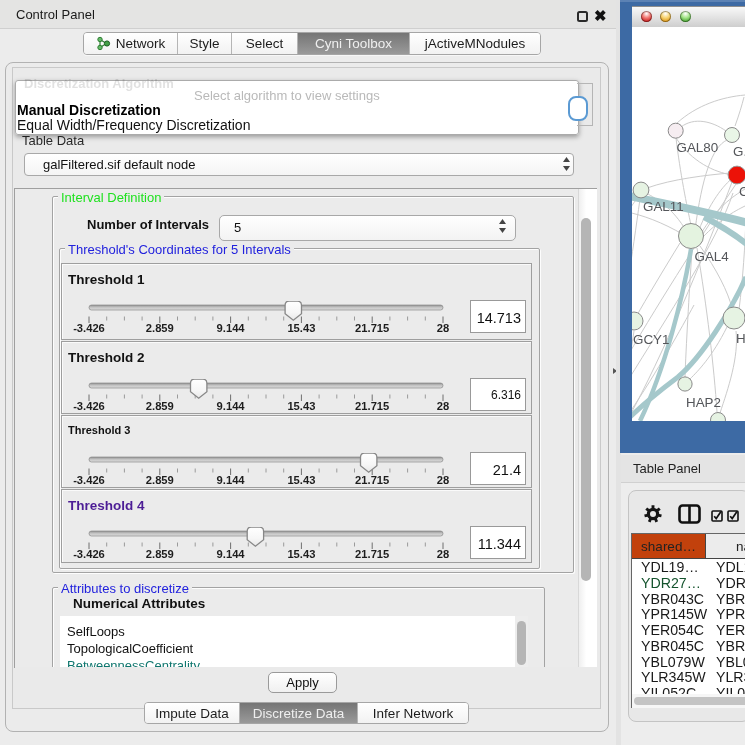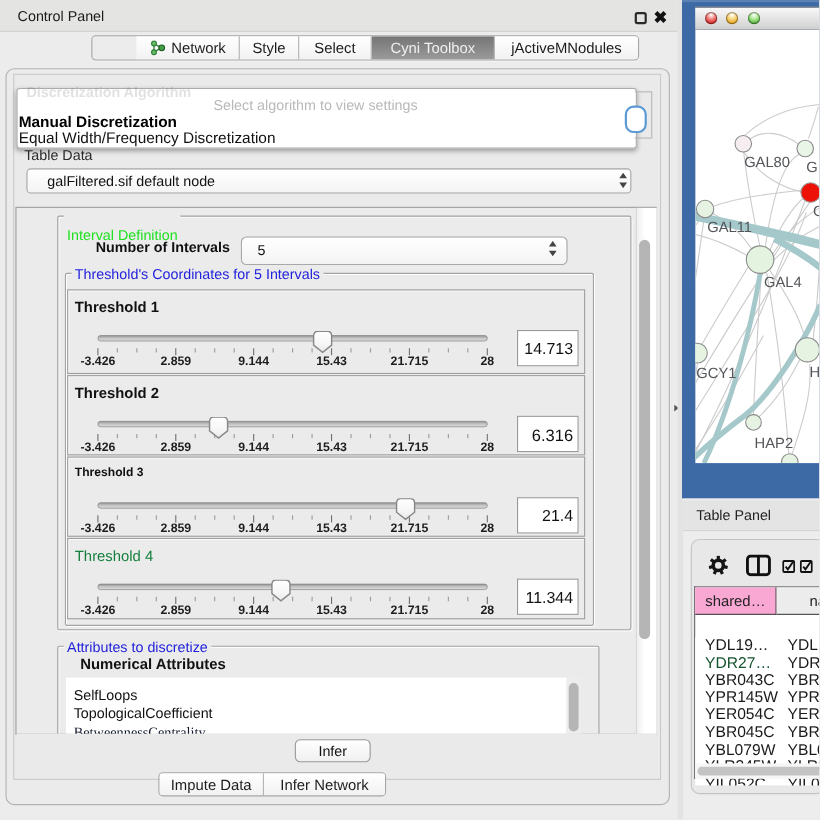--- a/index.html
+++ b/index.html
@@ -7,21 +7,21 @@
 .abs{position:absolute;}
 .seg{display:flex;align-items:center;justify-content:center;font-size:13.5px;color:#1c1c1c;background:linear-gradient(#ffffff,#f2f2f2);}
 .seg.sel{background:linear-gradient(#757575,#9a9a9a);color:#efefef;}
 </style></head><body>
 <div id="app">
 <div class="abs" style="left:0;top:0;width:616px;height:28px;background:#e4e4e3;border-bottom:1px solid #cfcfcf;"></div>
 <div class="abs" style="left:16px;top:7px;font-size:13px;color:#1a1a1a;">Control Panel</div>
 <div class="abs" style="left:577px;top:11px;width:7px;height:7px;border:2px solid #2a2a2a;border-radius:2.5px;"></div>
 <div class="abs" style="left:594px;top:7px;font-size:15px;font-weight:bold;color:#111;">✖</div>
 <div class="abs" style="left:0;top:29px;width:616px;height:716px;background:#ececec;"></div>
-<div class="abs" style="left:83px;top:32px;height:21px;border:1px solid #a6a6a6;border-radius:4px;overflow:hidden;display:flex;box-shadow:0 1px 0 rgba(255,255,255,0.6);padding-left:40px;">
+<div class="abs" style="left:83px;top:32px;height:21px;border:1px solid #a6a6a6;border-radius:4px;overflow:hidden;display:flex;box-shadow:0 1px 0 rgba(255,255,255,0.6);">
       <div class="seg" style="width:93px;box-sizing:border-box;"><svg width="15" height="15" viewBox="0 0 15 15" style="margin-right:5px;">
           <line x1="4" y1="3.5" x2="10.5" y2="7.5" stroke="#2e7d32" stroke-width="1.2"></line>
           <line x1="4" y1="11.5" x2="10.5" y2="7.5" stroke="#2e7d32" stroke-width="1.2"></line>
           <line x1="4" y1="3.5" x2="4" y2="11.5" stroke="#2e7d32" stroke-width="1.2"></line>
           <circle cx="4" cy="3.5" r="2.2" fill="#66bb6a" stroke="#2e7d32" stroke-width="1"></circle>
           <circle cx="4" cy="11.5" r="2.2" fill="#66bb6a" stroke="#2e7d32" stroke-width="1"></circle>
           <circle cx="11" cy="7.5" r="2.6" fill="#43a047" stroke="#1b5e20" stroke-width="1"></circle>
         </svg>Network</div>
       <div class="seg" style="width:54px;border-left:1px solid #b5b5b5;box-sizing:border-box;">Style</div>
       <div class="seg" style="width:66px;border-left:1px solid #b5b5b5;box-sizing:border-box;">Select</div>
@@ -34,21 +34,21 @@
 <div class="abs" style="left:24px;top:153px;width:548px;height:21px;background:linear-gradient(#ffffff,#f4f4f4);border:1px solid #a8a8a8;border-radius:4px;"></div>
 <div class="abs" style="left:43px;top:157px;font-size:13px;color:#111;">galFiltered.sif default node</div>
 <div class="abs" style="left:562px;top:157px;"><svg width="9" height="14" viewBox="0 0 9 14">
         <path d="M4.5 0 L8 5 L1 5 Z" fill="#444"></path>
         <path d="M4.5 14 L8 9 L1 9 Z" fill="#444"></path>
       </svg></div>
 <div class="abs" style="left:14px;top:188px;width:583px;height:480px;background:#ebebeb;border:1px solid #9f9f9f;box-sizing:border-box;"></div>
 <div class="abs" style="left:578px;top:189px;width:18px;height:478px;background:linear-gradient(to right,#efefef,#ffffff 40%,#ffffff);border-left:1px solid #d8d8d8;"></div>
 <div class="abs" style="left:581px;top:218px;width:10px;height:363px;background:#b5b5b5;border-radius:5px;"></div>
 <div class="abs" style="left:52px;top:196px;width:520px;height:375px;border:1px solid #a3a3a3;border-radius:2px;box-shadow:inset 1px 1px 0 #fdfdfd, 1px 1px 0 #fdfdfd;"></div>
-<div class="abs" style="left:58px;top:190px;font-size:13px;color:#1fe11f;background:#ebebeb;padding:16px 3px;">Interval Definition</div>
+<div class="abs" style="left:58px;top:190px;font-size:13px;color:#1fe11f;background:#ebebeb;padding:0 3px;">Interval Definition</div>
 <div class="abs" style="left:87px;top:217px;font-size:13px;font-weight:bold;color:#111;">Number of Intervals</div>
 <div class="abs" style="left:219px;top:215px;width:295px;height:24px;background:linear-gradient(#ffffff,#f3f3f3);border:1px solid #a8a8a8;border-radius:5px;"></div>
 <div class="abs" style="left:234px;top:220px;font-size:13px;color:#111;">5</div>
 <div class="abs" style="left:498px;top:219px;"><svg width="9" height="14" viewBox="0 0 9 14">
         <path d="M4.5 0 L8 5 L1 5 Z" fill="#444"></path>
         <path d="M4.5 14 L8 9 L1 9 Z" fill="#444"></path>
       </svg></div>
 <div class="abs" style="left:59px;top:248px;width:479px;height:319px;border:1px solid #a3a3a3;border-radius:2px;box-shadow:inset 1px 1px 0 #fdfdfd, 1px 1px 0 #fdfdfd;"></div>
 <div class="abs" style="left:65px;top:242px;font-size:13px;color:#2222dd;background:#ebebeb;padding:0 3px;">Threshold's Coordinates for 5 Intervals</div>
 <div class="abs" style="left:61px;top:263px;width:471px;height:77px;border:1px solid #9e9e9e;box-shadow:inset 1px 1px 0 #fafafa;background:#ebebeb;box-sizing:border-box;"></div>
@@ -137,21 +137,21 @@
         <line x1="377.0" y1="15.5" x2="377.0" y2="22" stroke="#6f6f6f" stroke-width="1"></line>
         <text x="23.0" y="31" text-anchor="middle" font-family="Liberation Sans" font-size="11.2" font-weight="bold" fill="#1d1d1d">-3.426</text>
         <text x="93.8" y="31" text-anchor="middle" font-family="Liberation Sans" font-size="11.2" font-weight="bold" fill="#1d1d1d">2.859</text>
         <text x="164.6" y="31" text-anchor="middle" font-family="Liberation Sans" font-size="11.2" font-weight="bold" fill="#1d1d1d">9.144</text>
         <text x="235.4" y="31" text-anchor="middle" font-family="Liberation Sans" font-size="11.2" font-weight="bold" fill="#1d1d1d">15.43</text>
         <text x="306.2" y="31" text-anchor="middle" font-family="Liberation Sans" font-size="11.2" font-weight="bold" fill="#1d1d1d">21.715</text>
         <text x="377.0" y="31" text-anchor="middle" font-family="Liberation Sans" font-size="11.2" font-weight="bold" fill="#1d1d1d">28</text>
         <path d="M 124.49999999999999 12.7 L 124.49999999999999 4.4 Q 124.49999999999999 0.2 128.5 0.2 L 136.89999999999998 0.2 Q 140.89999999999998 0.2 140.89999999999998 4.4 L 140.89999999999998 12.7 L 132.7 19.2 Z" fill="url(#th)" stroke="#878787" stroke-width="1.3"></path>
       </svg></div>
 <div class="abs" style="left:470px;top:378px;width:56px;height:33px;background:#fff;border:1px solid #999;box-sizing:border-box;"></div>
-<div class="abs" style="left:470px;top:388px;width:51px;text-align:right;font-size:15px;color:#111;">6.316</div>
+<div class="abs" style="left:470px;top:388px;width:51px;text-align:right;font-size:12px;color:#111;">6.316</div>
 <div class="abs" style="left:61px;top:415px;width:471px;height:73px;border:1px solid #9e9e9e;box-shadow:inset 1px 1px 0 #fafafa;background:#ebebeb;box-sizing:border-box;"></div>
 <div class="abs" style="left:68px;top:424px;font-size:11px;font-weight:bold;color:#111;">Threshold 3</div>
 <div class="abs" style="left:66px;top:453px;width:464px;height:44px;"><svg width="464" height="44" viewBox="0 0 464 44">
         <defs>
           <linearGradient id="tg" x1="0" y1="0" x2="0" y2="1">
             <stop offset="0" stop-color="#8f8f8f"></stop>
             <stop offset="0.45" stop-color="#c2c2c2"></stop>
             <stop offset="1" stop-color="#dedede"></stop>
           </linearGradient>
           <linearGradient id="th" x1="0" y1="0" x2="0" y2="1">
@@ -186,21 +186,21 @@
         <text x="93.8" y="31" text-anchor="middle" font-family="Liberation Sans" font-size="11.2" font-weight="bold" fill="#1d1d1d">2.859</text>
         <text x="164.6" y="31" text-anchor="middle" font-family="Liberation Sans" font-size="11.2" font-weight="bold" fill="#1d1d1d">9.144</text>
         <text x="235.4" y="31" text-anchor="middle" font-family="Liberation Sans" font-size="11.2" font-weight="bold" fill="#1d1d1d">15.43</text>
         <text x="306.2" y="31" text-anchor="middle" font-family="Liberation Sans" font-size="11.2" font-weight="bold" fill="#1d1d1d">21.715</text>
         <text x="377.0" y="31" text-anchor="middle" font-family="Liberation Sans" font-size="11.2" font-weight="bold" fill="#1d1d1d">28</text>
         <path d="M 294.5 12.7 L 294.5 4.4 Q 294.5 0.2 298.5 0.2 L 306.9 0.2 Q 310.9 0.2 310.9 4.4 L 310.9 12.7 L 302.7 19.2 Z" fill="url(#th)" stroke="#878787" stroke-width="1.3"></path>
       </svg></div>
 <div class="abs" style="left:470px;top:452px;width:56px;height:33px;background:#fff;border:1px solid #999;box-sizing:border-box;"></div>
 <div class="abs" style="left:470px;top:462px;width:51px;text-align:right;font-size:14.5px;color:#111;">21.4</div>
 <div class="abs" style="left:61px;top:489px;width:471px;height:74px;border:1px solid #9e9e9e;box-shadow:inset 1px 1px 0 #fafafa;background:#ebebeb;box-sizing:border-box;"></div>
-<div class="abs" style="left:68px;top:498px;font-size:13.5px;font-weight:normal;color:#15803d;">Threshold 4</div>
+<div class="abs" style="left:68px;top:498px;font-size:13.5px;font-weight:bold;color:#4c1d95;">Threshold 4</div>
 <div class="abs" style="left:66px;top:527px;width:464px;height:44px;"><svg width="464" height="44" viewBox="0 0 464 44">
         <defs>
           <linearGradient id="tg" x1="0" y1="0" x2="0" y2="1">
             <stop offset="0" stop-color="#8f8f8f"></stop>
             <stop offset="0.45" stop-color="#c2c2c2"></stop>
             <stop offset="1" stop-color="#dedede"></stop>
           </linearGradient>
           <linearGradient id="th" x1="0" y1="0" x2="0" y2="1">
             <stop offset="0" stop-color="#ffffff"></stop>
             <stop offset="0.6" stop-color="#f6f6f6"></stop>
@@ -238,27 +238,28 @@
         <path d="M 181.20000000000002 12.7 L 181.20000000000002 4.4 Q 181.20000000000002 0.2 185.20000000000002 0.2 L 193.6 0.2 Q 197.6 0.2 197.6 4.4 L 197.6 12.7 L 189.4 19.2 Z" fill="url(#th)" stroke="#878787" stroke-width="1.3"></path>
       </svg></div>
 <div class="abs" style="left:470px;top:526px;width:56px;height:33px;background:#fff;border:1px solid #999;box-sizing:border-box;"></div>
 <div class="abs" style="left:470px;top:536px;width:51px;text-align:right;font-size:14.5px;color:#111;">11.344</div>
 <div class="abs" style="left:52px;top:587px;width:491px;height:80px;border:1px solid #a3a3a3;border-radius:2px;box-shadow:inset 1px 1px 0 #fdfdfd;"></div>
 <div class="abs" style="left:58px;top:581px;font-size:13px;color:#2222dd;background:#ebebeb;padding:0 3px;">Attributes to discretize</div>
 <div class="abs" style="left:56px;top:596px;font-size:13.5px;font-weight:bold;color:#111;padding-left:17px;">Numerical Attributes</div>
 <div class="abs" style="left:60px;top:616px;width:455px;height:51px;background:#ffffff;"></div>
 <div class="abs" style="left:67px;top:624px;font-size:13px;color:#111;">SelfLoops</div>
 <div class="abs" style="left:67px;top:641px;font-size:13px;color:#111;">TopologicalCoefficient</div>
-<div class="abs" style="left:67px;top:658px;font-size:13px;color:#0f172a;font-family:Liberation Serif, serif;">BetweennessCentrality</div>
+<div class="abs" style="left:67px;top:658px;font-size:13px;color:#0f766e;">BetweennessCentrality</div>
 <div class="abs" style="left:515px;top:616px;width:13px;height:51px;background:#ededed;"></div>
 <div class="abs" style="left:517px;top:621px;width:9px;height:44px;background:#b5b5b5;border-radius:4.5px;"></div>
 <div class="abs" style="left:15px;top:667px;width:582px;height:6px;background:#eaeaea;"></div>
-<div class="abs" style="left:268px;top:672px;width:67px;height:19px;background:linear-gradient(#ffffff,#f0f0f0);border:1px solid #9a9a9a;border-radius:5px;display:flex;align-items:center;justify-content:center;font-size:13px;color:#111;">Infer</div>
+<div class="abs" style="left:268px;top:672px;width:67px;height:19px;background:linear-gradient(#ffffff,#f0f0f0);border:1px solid #9a9a9a;border-radius:5px;display:flex;align-items:center;justify-content:center;font-size:13px;color:#111;">Apply</div>
 <div class="abs" style="left:144px;top:702px;height:20px;border:1px solid #a6a6a6;border-radius:4px;overflow:hidden;display:flex;">
       <div class="seg" style="width:94px;box-sizing:border-box;">Impute Data</div>
+      <div class="seg sel" style="width:118px;border-left:1px solid #b5b5b5;box-sizing:border-box;">Discretize Data</div>
       <div class="seg" style="width:111px;border-left:1px solid #b5b5b5;box-sizing:border-box;">Infer Network</div>
     </div>
 <div class="abs" style="left:613px;top:368px;width:0;height:0;border-left:4px solid #555;border-top:3px solid transparent;border-bottom:3px solid transparent;"></div>
 <div class="abs" style="left:15px;top:80px;width:562px;height:53px;background:rgba(255,255,255,0.97);border:1px solid #ababab;border-radius:3px;box-shadow:0 2px 5px rgba(0,0,0,0.35);"></div>
 <div class="abs" style="left:194px;top:88px;font-size:13px;color:#b9b9b9;">Select algorithm to view settings</div>
 <div class="abs" style="left:24px;top:76px;font-size:13px;font-weight:bold;color:rgba(70,70,70,0.16);">Discretization Algorithm</div>
 <div class="abs" style="left:17px;top:117px;font-size:14px;color:#111;">Equal Width/Frequency Discretization</div>
 <div class="abs" style="left:17px;top:102px;font-size:14px;font-weight:bold;color:#000;">Manual Discretization</div>
 <div class="abs" style="left:592px;top:83px;width:1px;height:43px;background:#b5b5b5;"></div>
 <div class="abs" style="left:577px;top:83px;width:15px;height:1px;background:#b5b5b5;"></div>
@@ -332,23 +333,23 @@
       </svg></div>
 <div class="abs" style="left:711px;top:508px;width:12px;height:12px;"><svg width="12" height="12" viewBox="0 0 12 12">
         <rect x="1" y="1" width="10" height="10" rx="1" fill="none" stroke="#111" stroke-width="1.6"></rect>
         <path d="M3.2 6.2 L5.2 8.6 L10 1.6" fill="none" stroke="#111" stroke-width="1.7"></path>
       </svg></div>
 <div class="abs" style="left:727px;top:508px;width:12px;height:12px;"><svg width="12" height="12" viewBox="0 0 12 12">
         <rect x="1" y="1" width="10" height="10" rx="1" fill="none" stroke="#111" stroke-width="1.6"></rect>
         <path d="M3.2 6.2 L5.2 8.6 L10 1.6" fill="none" stroke="#111" stroke-width="1.7"></path>
       </svg></div>
 <div class="abs" style="left:631px;top:533px;width:114px;height:175px;background:#fff;border:1px solid #666;border-right:none;box-sizing:border-box;"></div>
-<div class="abs" style="left:632px;top:534px;width:74px;height:25px;background:#f9a8d4;border-right:1px solid #444;border-bottom:1px solid #444;box-sizing:border-box;display:flex;align-items:center;justify-content:center;font-size:13.5px;color:#222;">shared…</div>
+<div class="abs" style="left:632px;top:534px;width:74px;height:25px;background:#c2410c;border-right:1px solid #444;border-bottom:1px solid #444;box-sizing:border-box;display:flex;align-items:center;justify-content:center;font-size:13.5px;color:#222;">shared…</div>
 <div class="abs" style="left:706px;top:534px;width:39px;height:25px;background:#ececec;border-bottom:1px solid #444;box-sizing:border-box;display:flex;align-items:center;font-size:13.5px;color:#222;padding-left:30px;">na</div>
-<div class="abs" style="left:632px;top:559px;width:114px;height:135px;margin-top:20px;">
+<div class="abs" style="left:632px;top:559px;width:114px;height:135px;">
       <div style="position:relative;width:113px;height:135px;overflow:hidden;background:#fff;">
         <div style="position:absolute;left:9px;top:0.0px;font-size:14.2px;color:#1a1a1a;">YDL19…</div>
         <div style="position:absolute;left:84px;top:0.0px;font-size:14.2px;color:#1a1a1a;">YDL1</div>
         <div style="position:absolute;left:9px;top:15.8px;font-size:14.2px;color:#14532d;">YDR27…</div>
         <div style="position:absolute;left:84px;top:15.8px;font-size:14.2px;color:#1a1a1a;">YDR2</div>
         <div style="position:absolute;left:9px;top:31.5px;font-size:14.2px;color:#1a1a1a;">YBR043C</div>
         <div style="position:absolute;left:84px;top:31.5px;font-size:14.2px;color:#1a1a1a;">YBR0</div>
         <div style="position:absolute;left:9px;top:47.2px;font-size:14.2px;color:#1a1a1a;">YPR145W</div>
         <div style="position:absolute;left:84px;top:47.2px;font-size:14.2px;color:#1a1a1a;">YPR1</div>
         <div style="position:absolute;left:9px;top:63.0px;font-size:14.2px;color:#1a1a1a;">YER054C</div>

